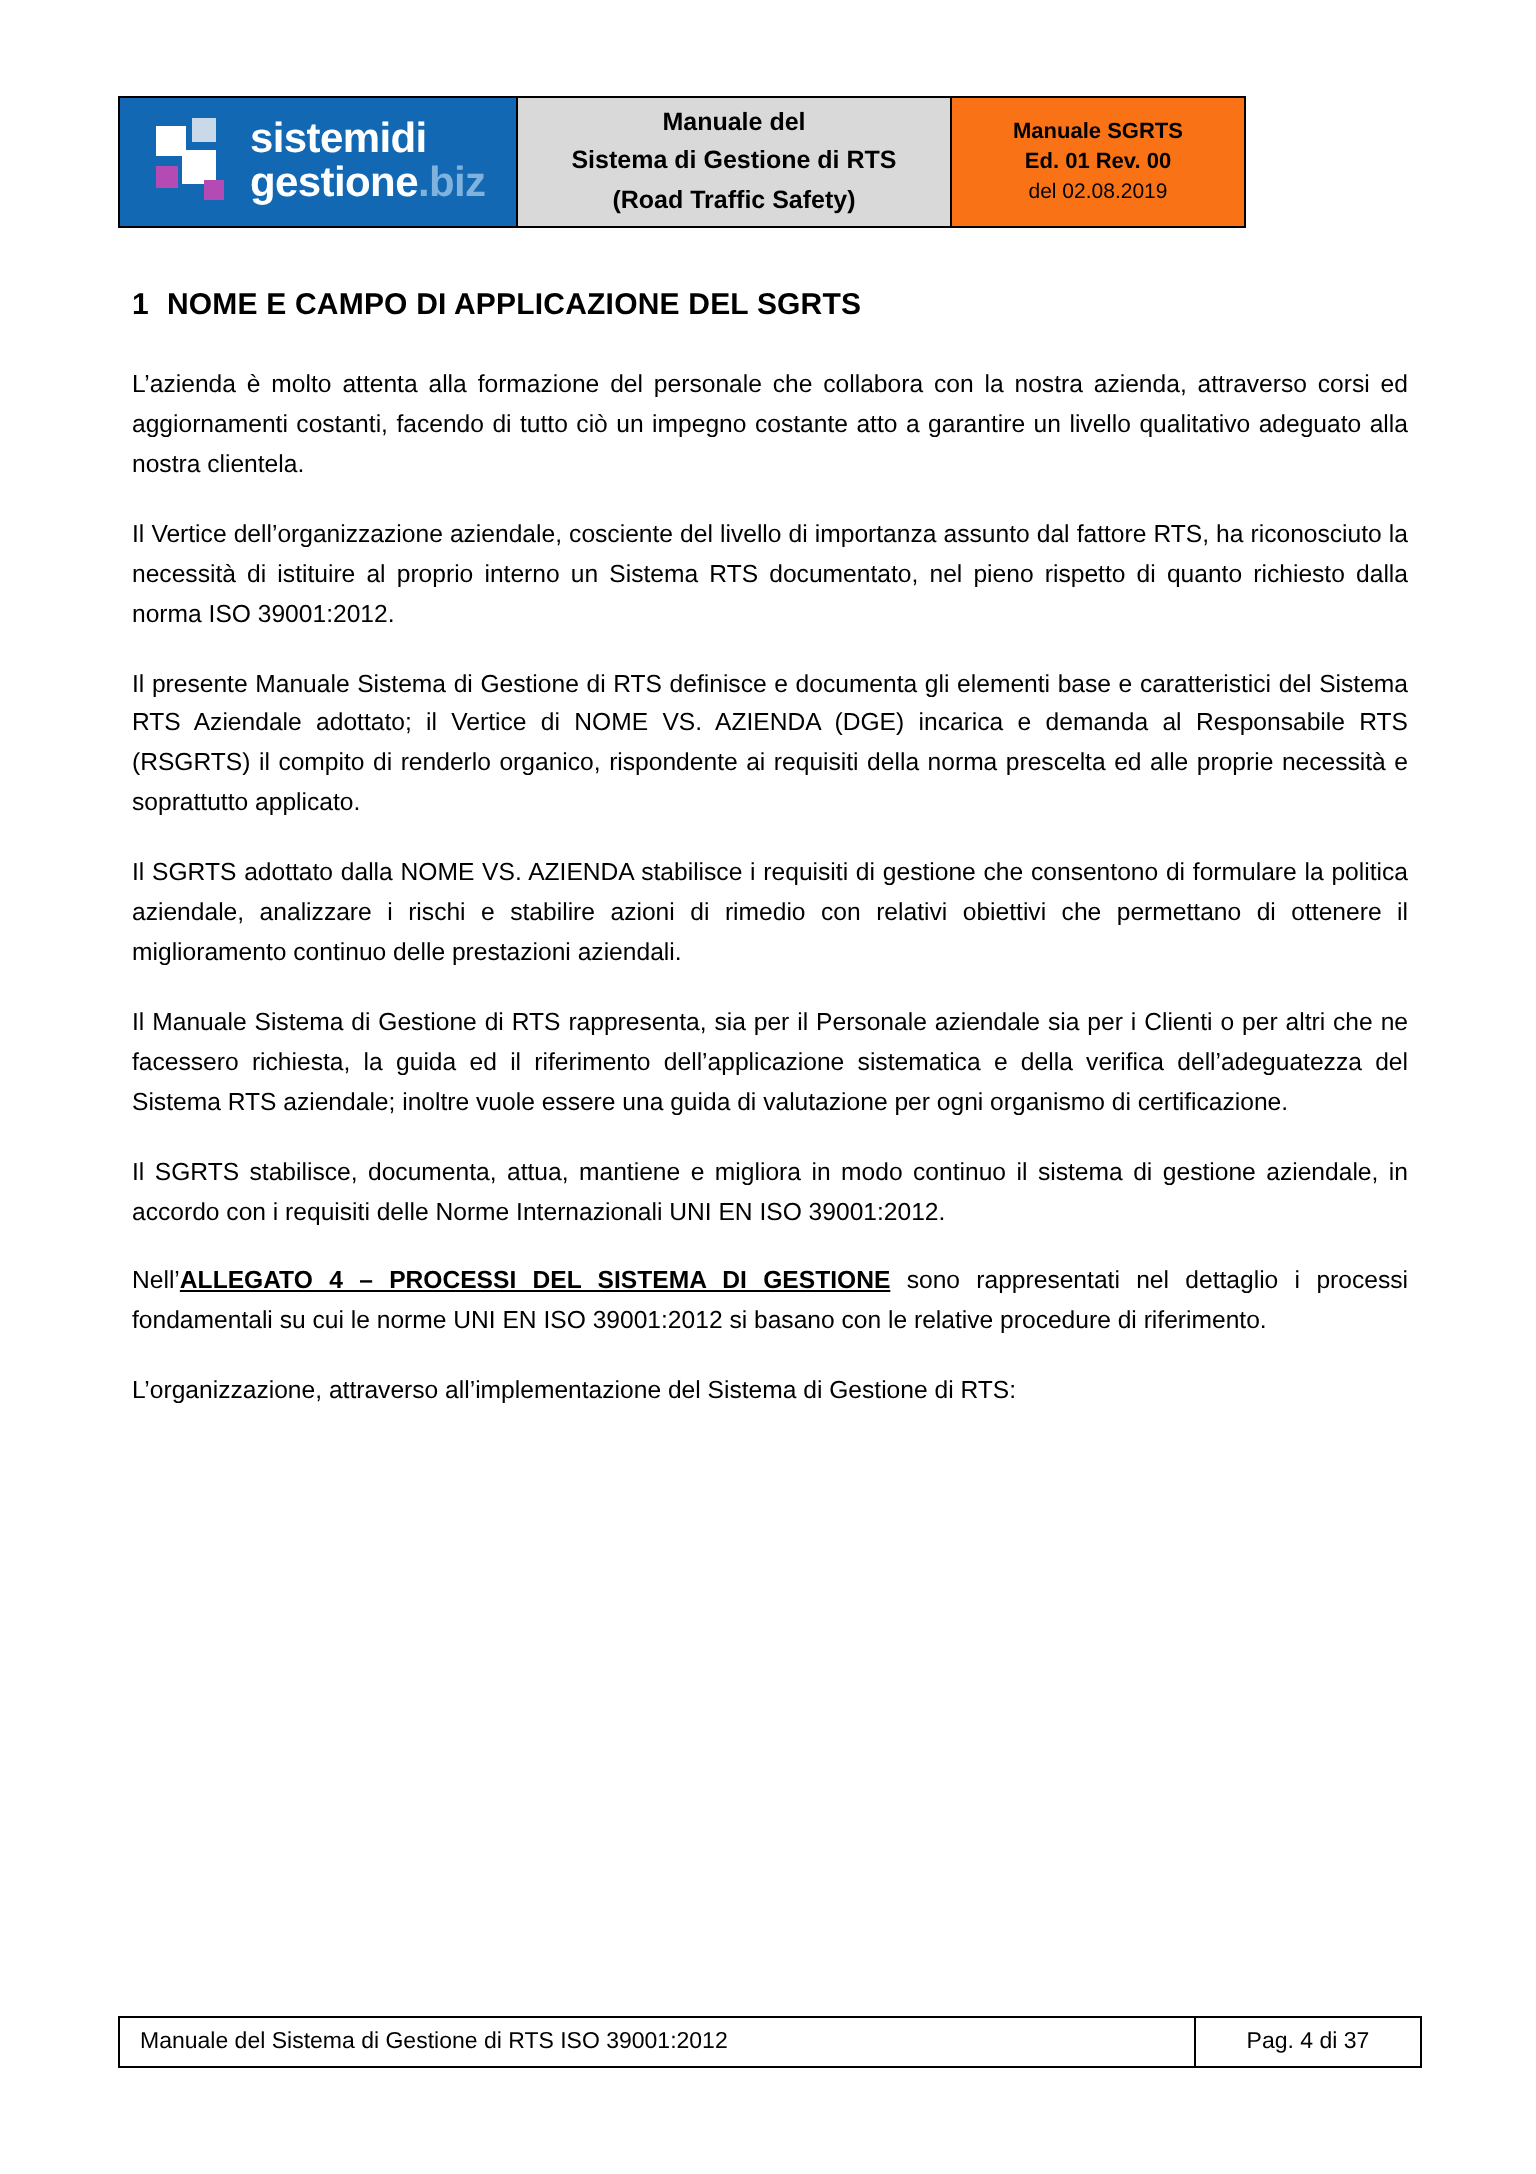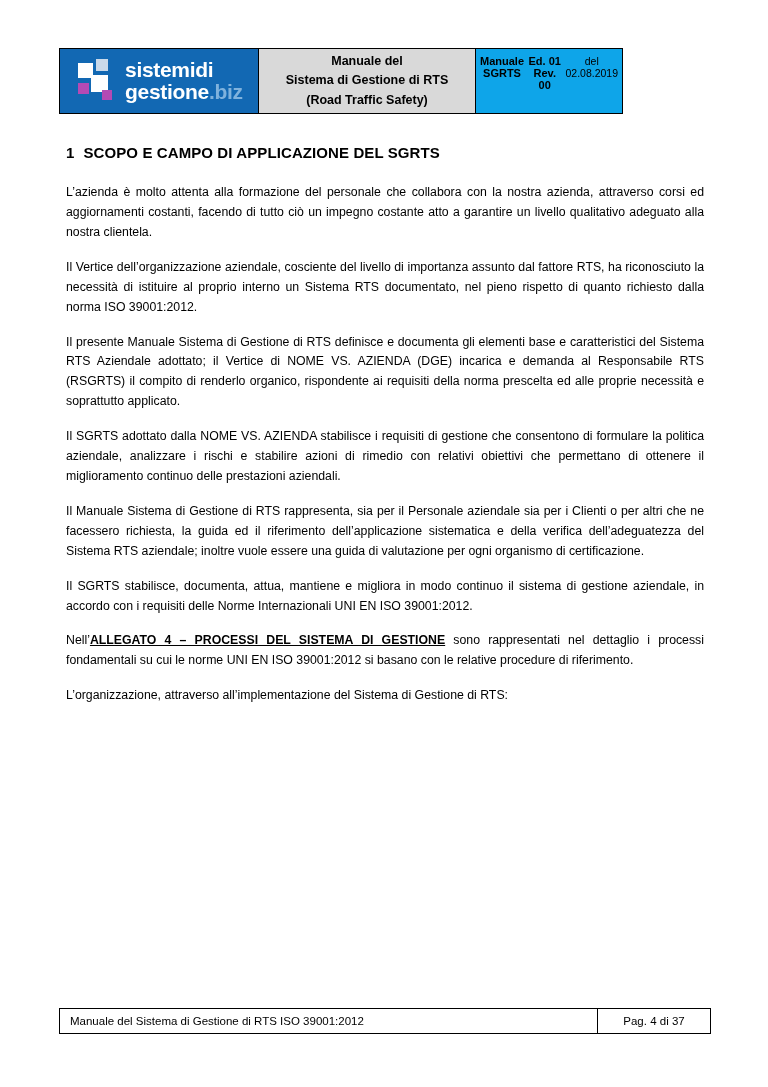--- a/index.html
+++ b/index.html
@@ -79,22 +79,23 @@
     flex-direction: column;
     align-items: center;
     justify-content: center;
     font-size: 12.5px;
     font-weight: bold;
     line-height: 1.55;
     text-align: center;
   }
   .hdr-meta {
     width: 146px;
-    background: #0ea5e9;
-    display: flex;
+    background: #f97316;
+    display: flex;
+    flex-direction: column;
     justify-content: center;
     gap: 3px;
     font-size: 11px;
     text-align: center;
     padding: 6px 4px;
   }
   .hdr-meta .m1, .hdr-meta .m2 { font-weight: bold; font-size: 11px; }
   .hdr-meta .m3 { font-weight: normal; font-size: 10.5px; }
 
   
@@ -176,21 +177,21 @@
     </div>
 
     <div class="hdr-meta">
       <span class="m1">Manuale SGRTS</span>
       <span class="m2">Ed. 01 Rev. 00</span>
       <span class="m3">del 02.08.2019</span>
     </div>
   </div>
 
   <h1 class="section-title">
-    <span class="num">1</span><span>SCOPO E CAMPO DI APPLICAZIONE DEL SGRTS</span>
+    <span class="num">1</span><span>NOME E CAMPO DI APPLICAZIONE DEL SGRTS</span>
   </h1>
 
   <div class="body-copy">
     <p>L’azienda è molto attenta alla formazione del personale che collabora con la nostra azienda, attraverso corsi ed aggiornamenti costanti, facendo di tutto ciò un impegno costante atto a garantire un livello qualitativo adeguato alla nostra clientela.</p>
     <p>Il Vertice dell’organizzazione aziendale, cosciente del livello di importanza assunto dal fattore RTS, ha riconosciuto la necessità di istituire al proprio interno un Sistema RTS documentato, nel pieno rispetto di quanto richiesto dalla norma ISO 39001:2012.</p>
     <p>Il presente Manuale Sistema di Gestione di RTS definisce e documenta gli elementi base e caratteristici del Sistema RTS Aziendale adottato; il Vertice di NOME VS. AZIENDA (DGE) incarica e demanda al Responsabile RTS (RSGRTS) il compito di renderlo organico, rispondente ai requisiti della norma prescelta ed alle proprie necessità e soprattutto applicato.</p>
     <p>Il SGRTS adottato dalla NOME VS. AZIENDA stabilisce i requisiti di gestione che consentono di formulare la politica aziendale, analizzare i rischi e stabilire azioni di rimedio con relativi obiettivi che permettano di ottenere il miglioramento continuo delle prestazioni aziendali.</p>
     <p>Il Manuale Sistema di Gestione di RTS rappresenta, sia per il Personale aziendale sia per i Clienti o per altri che ne facessero richiesta, la guida ed il riferimento dell’applicazione sistematica e della verifica dell’adeguatezza del Sistema RTS aziendale; inoltre vuole essere una guida di valutazione per ogni organismo di certificazione.</p>
     <p>Il SGRTS stabilisce, documenta, attua, mantiene e migliora in modo continuo il sistema di gestione aziendale, in accordo con i requisiti delle Norme Internazionali UNI EN ISO 39001:2012.</p>
     <p><span>Nell’</span><span class="u-bold-underline">ALLEGATO 4 – PROCESSI DEL SISTEMA DI GESTIONE</span><span> sono rappresentati nel dettaglio i processi fondamentali su cui le norme UNI EN ISO 39001:2012 si basano con le relative procedure di riferimento.</span></p>

